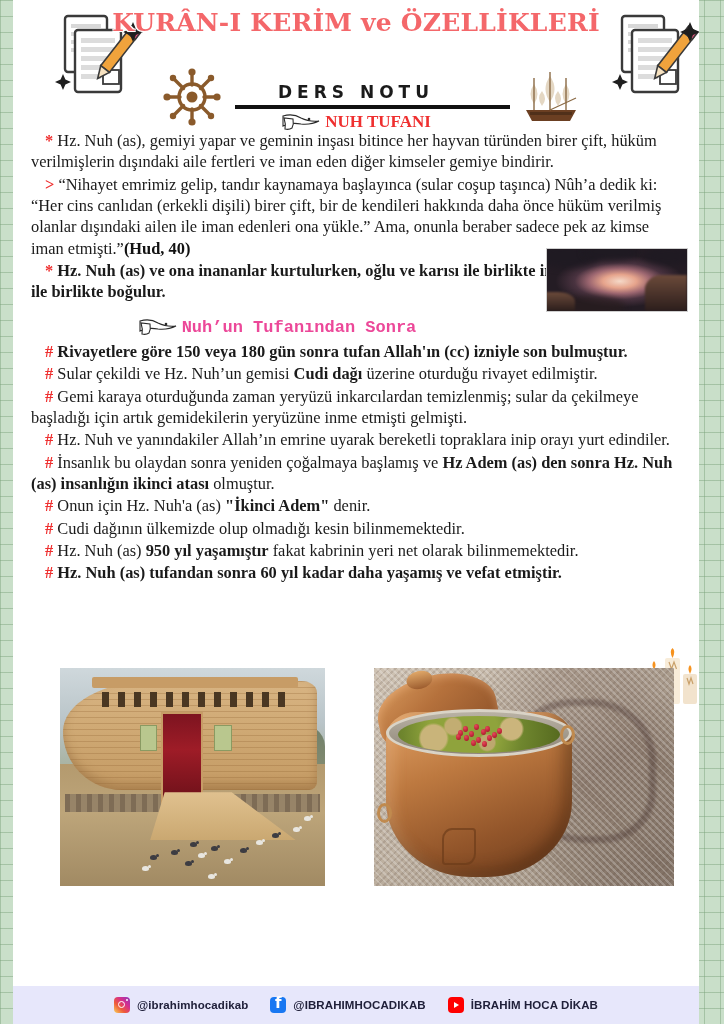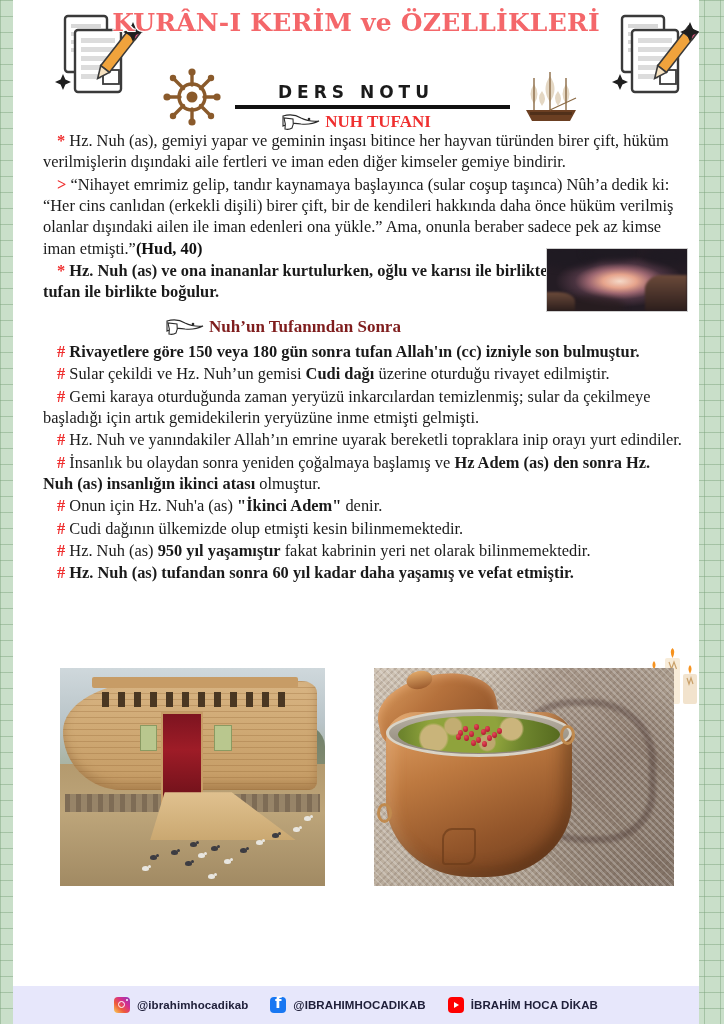--- a/index.html
+++ b/index.html
@@ -96,21 +96,21 @@
     font-size: 17px;
     color: #ef2f2f;
     vertical-align: middle;
   }
 
   
   .content {
     position: absolute;
     left: 0; right: 0;
     top: 130px;
-    padding: 0 16px 0 30px;
+    padding: 0 16px 0 18px;
   }
   p.line {
     margin: 0 0 1px 0;
     font-size: 16.4px;
     line-height: 1.30;
     color: #1a1a1a;
     text-align: left;
   }
   .ind { text-indent: 14px; }
   .mk-star { color: #ef2f2f; font-weight: bold; }
@@ -119,24 +119,24 @@
   .b { font-weight: bold; }
   .quote { color: #2b3f9e; }
   .quote .b { color: #111; }
 
   .subhead-row {
     text-align: center;
     margin: 14px 0 4px 0;
     padding-right: 160px;
   }
   .subhead-label {
-    font-family: Liberation Serif, serif;
+    font-family: Liberation Mono, monospace;
     font-weight: bold;
     font-size: 17px;
-    color: #7f1d1d;
+    color: #ec4899;
     vertical-align: middle;
   }
 
   
   .painting {
     position: absolute;
     left: 533px;
     top: 118px;
     width: 140px;
     height: 62px;
@@ -568,21 +568,21 @@
     <p class="line ind"><span class="mk-hash">#</span> <span>Sular çekildi ve Hz. Nuh’un gemisi </span><span class="b">Cudi dağı</span><span> üzerine oturduğu rivayet edilmiştir.</span></p>
 
     <p class="line ind"><span class="mk-hash">#</span> <span>Gemi karaya oturduğunda zaman yeryüzü inkarcılardan temizlenmiş; sular da çekilmeye başladığı için artık gemidekilerin yeryüzüne inme etmişti gelmişti.</span></p>
 
     <p class="line ind"><span class="mk-hash">#</span> <span>Hz. Nuh ve yanındakiler Allah’ın emrine uyarak bereketli topraklara inip orayı yurt edindiler.</span></p>
 
     <p class="line ind"><span class="mk-hash">#</span> <span>İnsanlık bu olaydan sonra yeniden çoğalmaya başlamış ve </span><span class="b">Hz Adem (as) den sonra Hz. Nuh (as) insanlığın ikinci atası</span><span> olmuştur.</span></p>
 
     <p class="line ind"><span class="mk-hash">#</span> <span>Onun için Hz. Nuh'a (as) </span><span class="b">"İkinci Adem"</span><span> denir.</span></p>
 
-    <p class="line ind"><span class="mk-hash">#</span> <span>Cudi dağının ülkemizde olup etmişti kesin bilinmemektedir.</span></p>
+    <p class="line ind"><span class="mk-hash">#</span> <span>Cudi dağının ülkemizde olup olmadığı kesin bilinmemektedir.</span></p>
 
     <p class="line ind"><span class="mk-hash">#</span> <span>Hz. Nuh (as) </span><span class="b">950 yıl yaşamıştır</span><span> fakat kabrinin yeri net olarak bilinmemektedir.</span></p>
 
 
     <p class="line ind b"><span class="mk-hash">#</span> <span>Hz. Nuh (as) tufandan sonra 60 yıl kadar daha yaşamış ve vefat etmiştir.</span></p>
   </div>
 
   <div class="photos">
 
     <div class="photo photo-ark">

